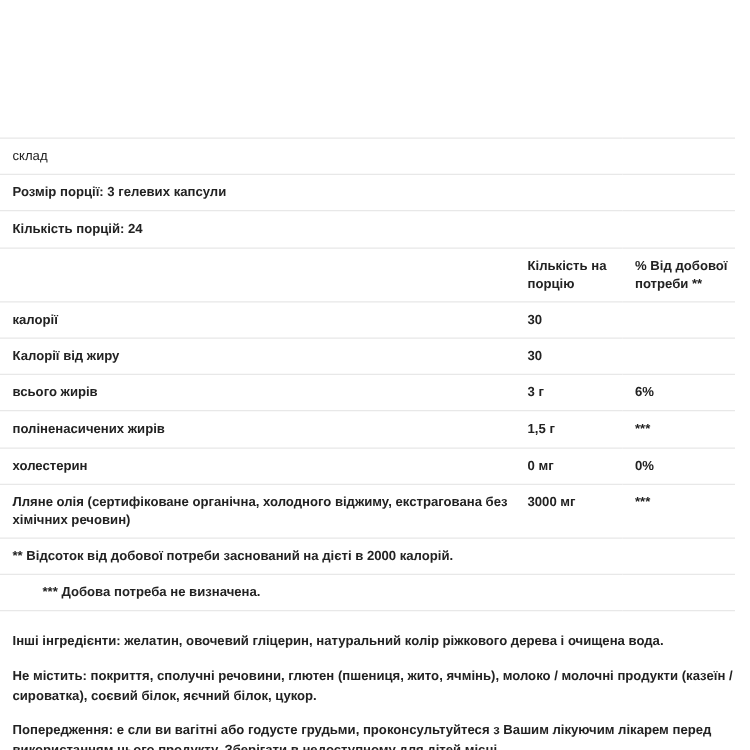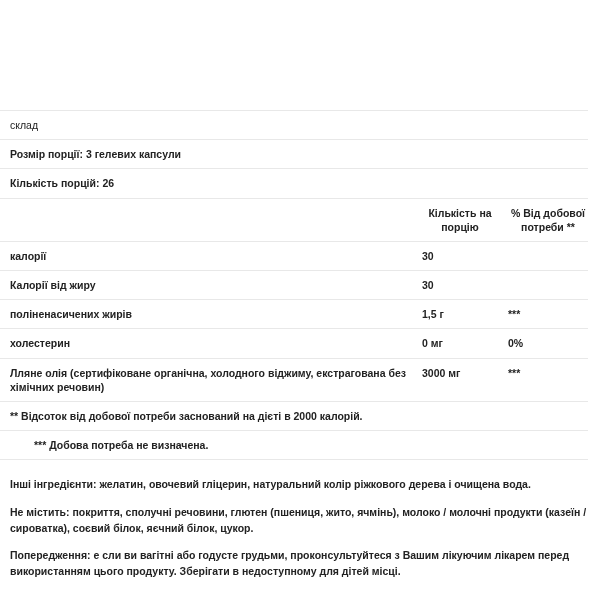--- a/index.html
+++ b/index.html
@@ -50,21 +50,20 @@
   td.amount { padding-left: 12px; }
   td.dv { padding-left: 13px; }
 
   .bold { font-weight: bold; margin-left: 15px; }
   .normal { font-weight: normal; }
 
   .hdr td {
     font-weight: bold;
     padding-top: 8px;
     padding-bottom: 9px;
-    text-align: center;
   }
   .hdr .name { }
 
   .footnote td {
     font-weight: bold;
     font-size: 10.5px;
     padding-top: 7px;
     padding-bottom: 7px;
     margin-left: 20px;
   }
@@ -97,38 +96,43 @@
       <col class="col-dv">
     </colgroup>
     <tbody>
       <tr>
         <td class="name normal" colspan="3">склад</td>
       </tr>
       <tr>
         <td class="name bold" colspan="3">Розмір порції: 3 гелевих капсули</td>
       </tr>
       <tr>
-        <td class="name bold" colspan="3">Кількість порцій: 26</td>
+        <td class="name bold" colspan="3">Кількість порцій: 24</td>
       </tr>
 
       <tr class="hdr">
         <td class="name"></td>
         <td class="amount">Кількість на порцію</td>
         <td class="dv">% Від добової потреби **</td>
       </tr>
 
       <tr>
         <td class="name bold">калорії</td>
         <td class="amount bold">30</td>
         <td class="dv bold"></td>
       </tr>
       <tr>
         <td class="name bold">Калорії від жиру</td>
         <td class="amount bold">30</td>
         <td class="dv bold"></td>
+      </tr>
+      <tr>
+        <td class="name bold">всього жирів</td>
+        <td class="amount bold">3 г</td>
+        <td class="dv bold">6%</td>
       </tr>
       <tr>
         <td class="name bold">поліненасичених жирів</td>
         <td class="amount bold">1,5 г</td>
         <td class="dv bold">***</td>
       </tr>
       <tr>
         <td class="name bold">холестерин</td>
         <td class="amount bold">0 мг</td>
         <td class="dv bold">0%</td>

